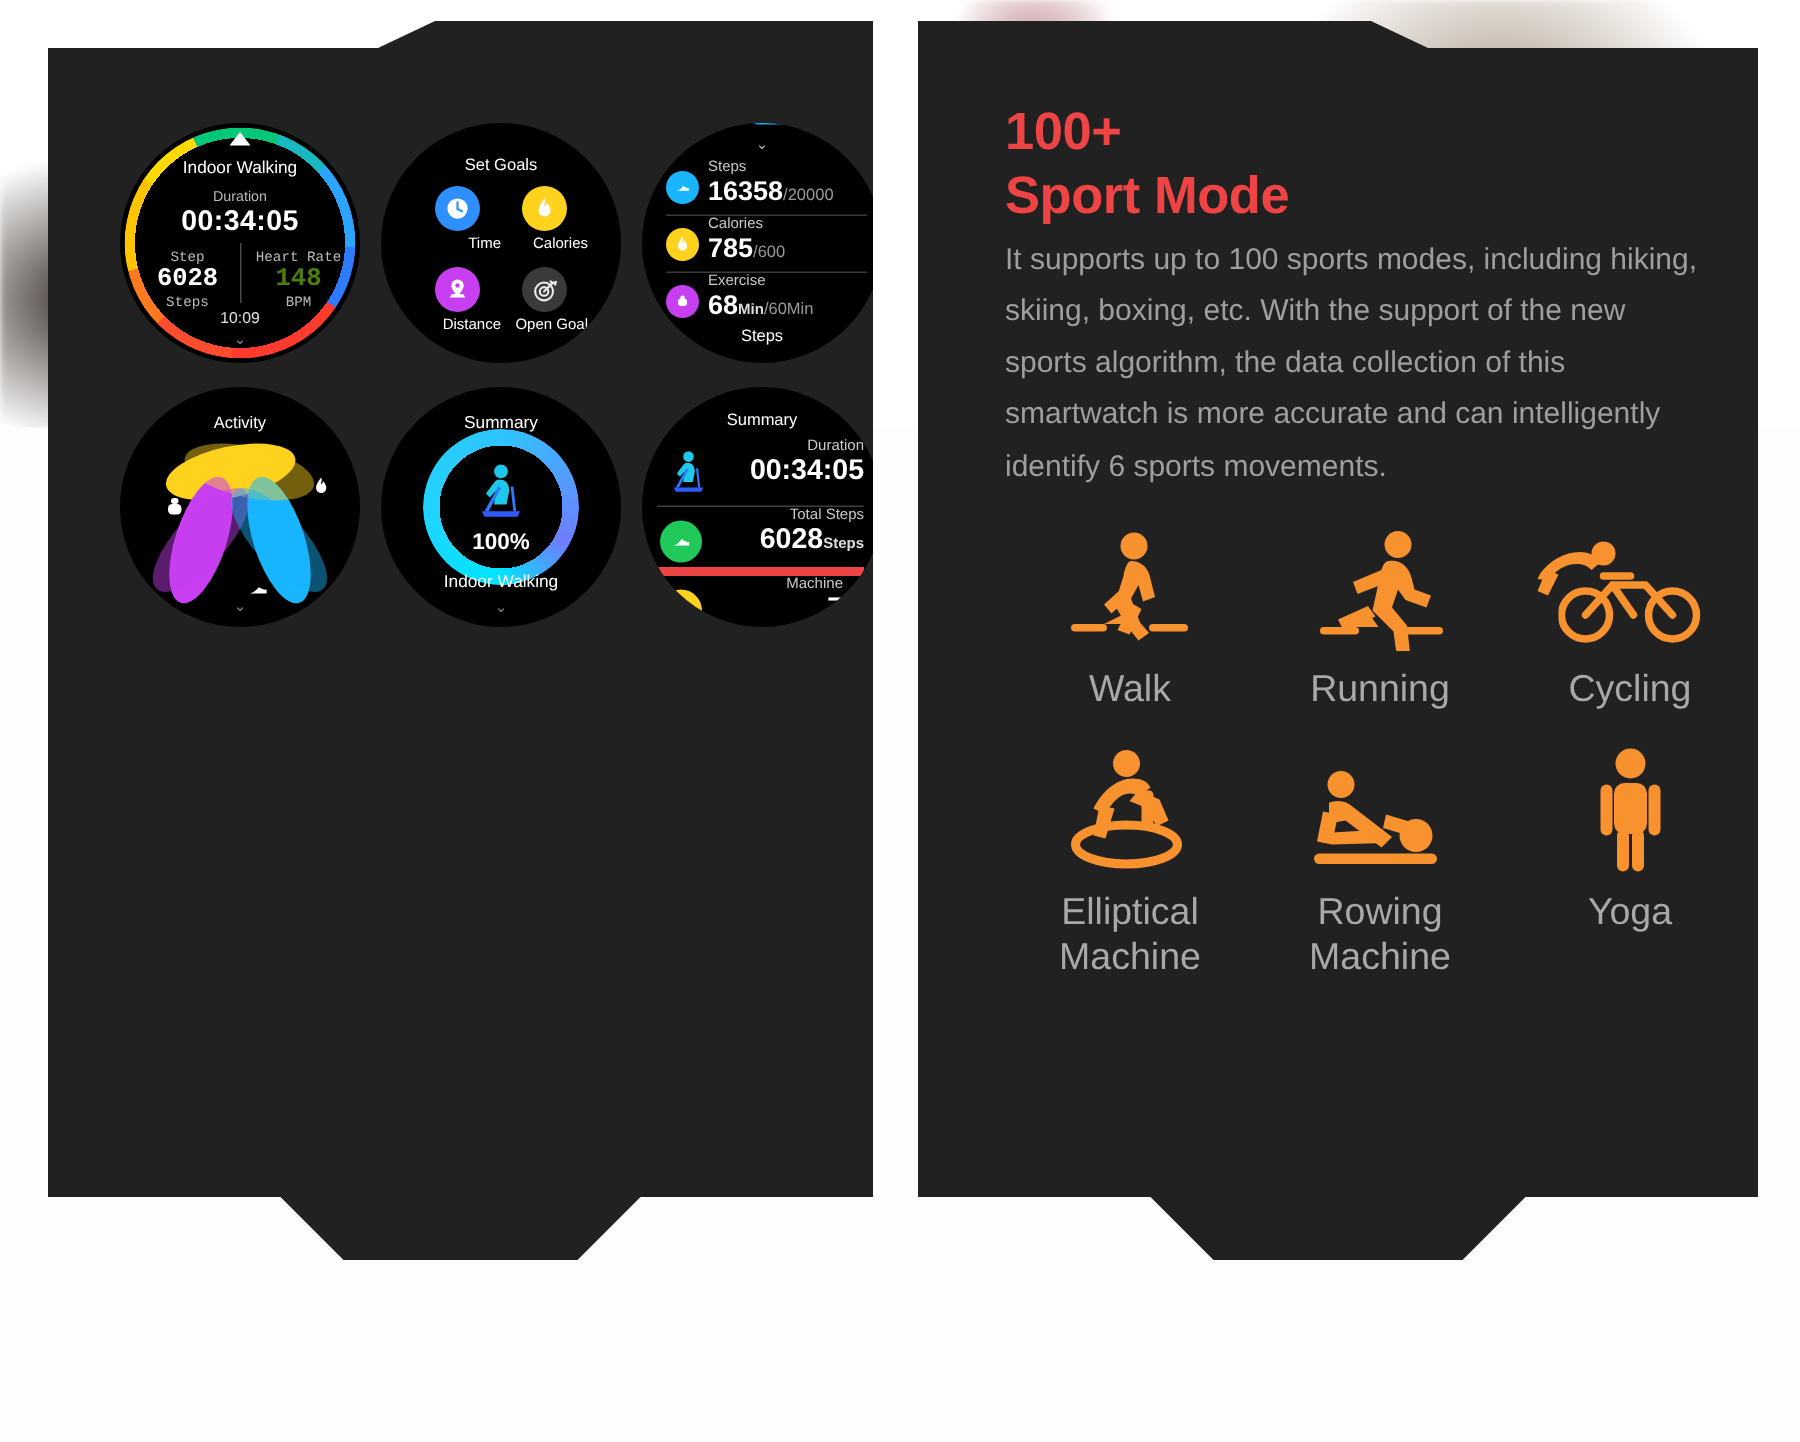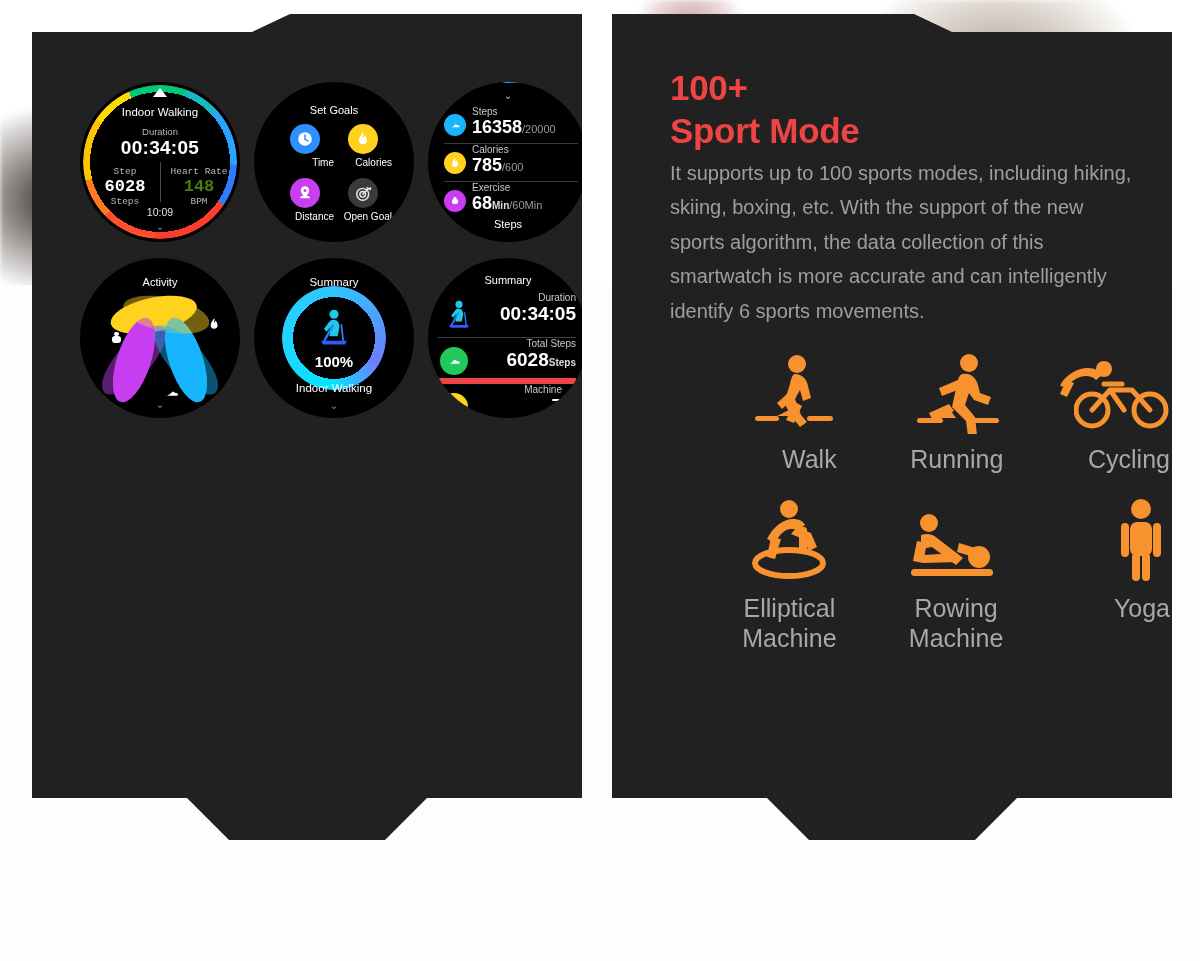--- a/index.html
+++ b/index.html
@@ -159,21 +159,21 @@
 
   
   #sport-grid {
     margin-top:20px;
     display:grid;
     grid-template-columns:repeat(3,1fr);
     width:500px;
     row-gap:22px;
     text-align:center;
   }
-  .sport-cell { display:flex; flex-direction:column; align-items:flex-end; }
+  .sport-cell { display:flex; flex-direction:column; align-items:center; }
   .sport-ico { height:86px; display:flex; align-items:flex-end; justify-content:center; }
   .sport-lbl { color:#a8a8a8; font-size:25px; line-height:1.22; margin-top:10px; white-space:pre-line; }
 </style>
 </head>
 <body>
 
 <div id="bg-photo"></div>
 <div id="bg-white"></div>
 
 <div class="card" id="card-left">

